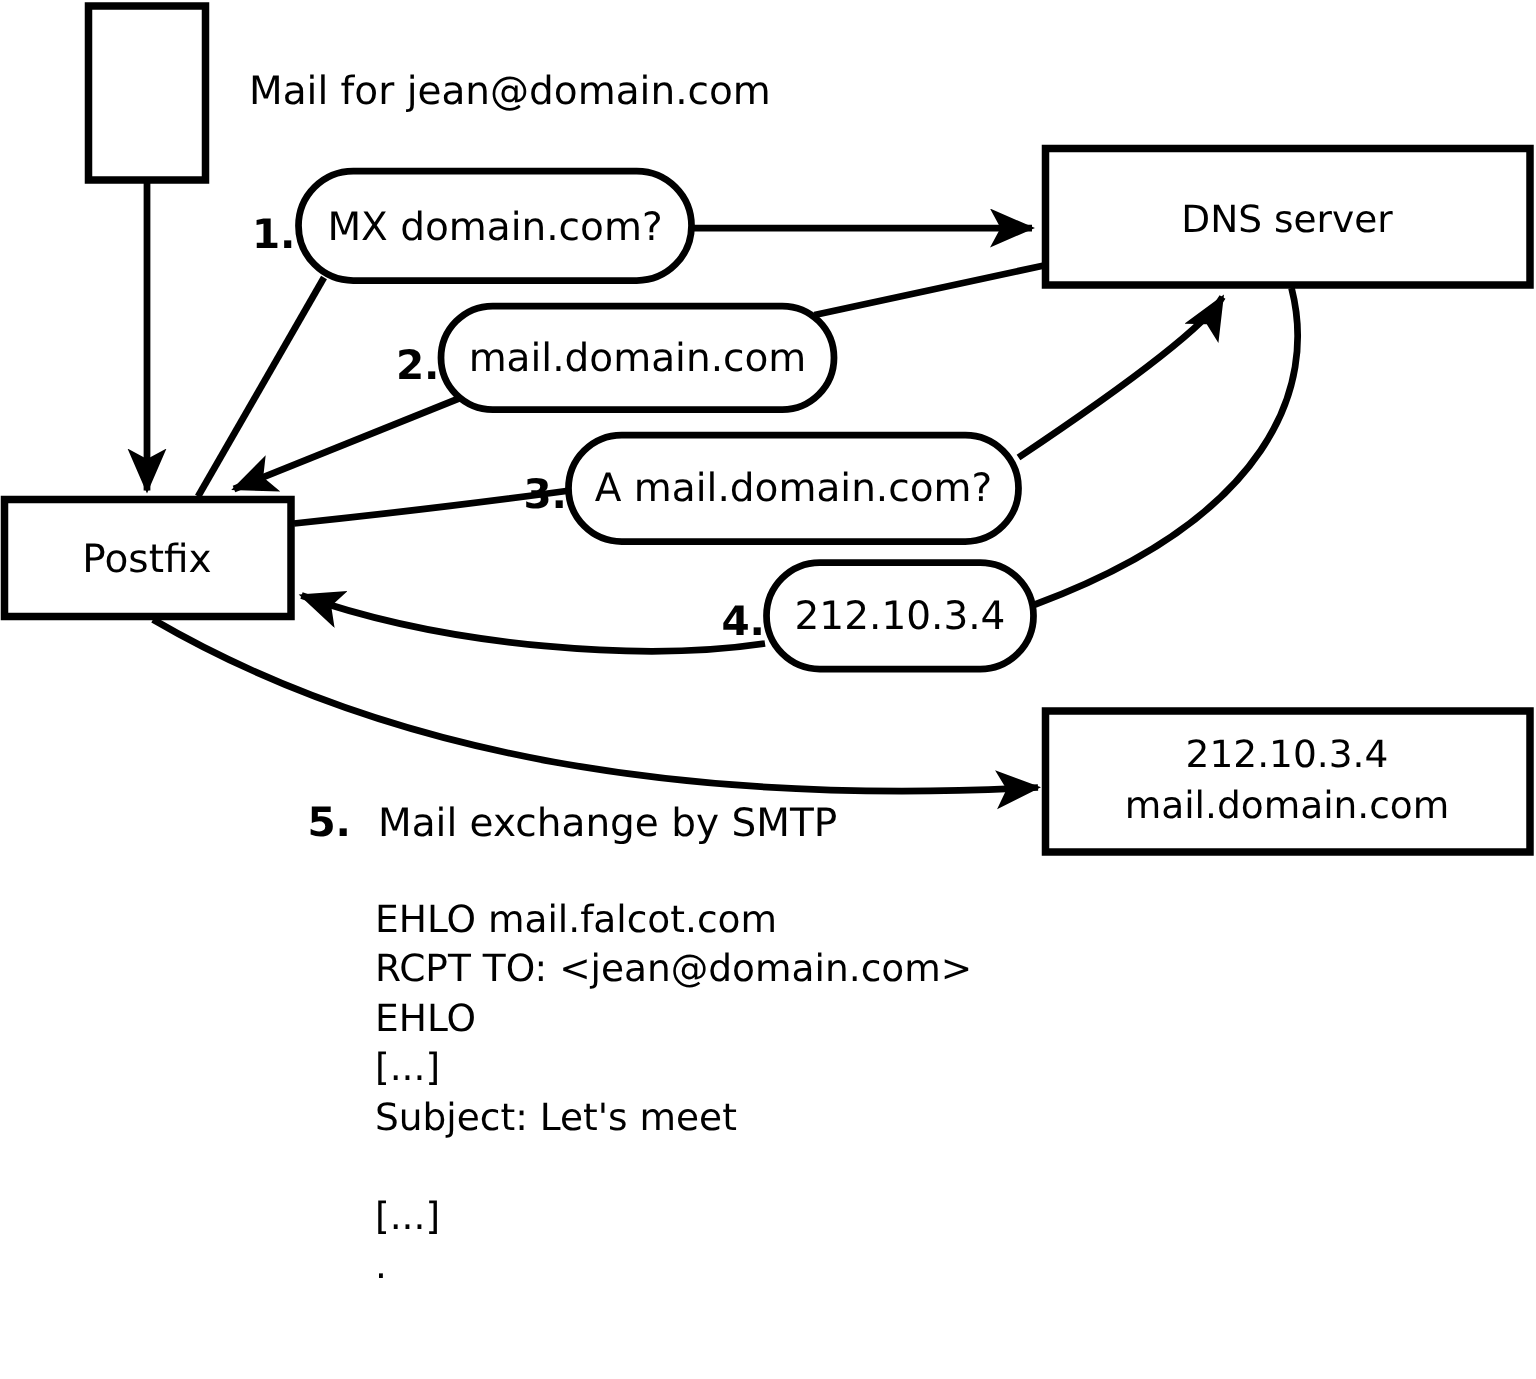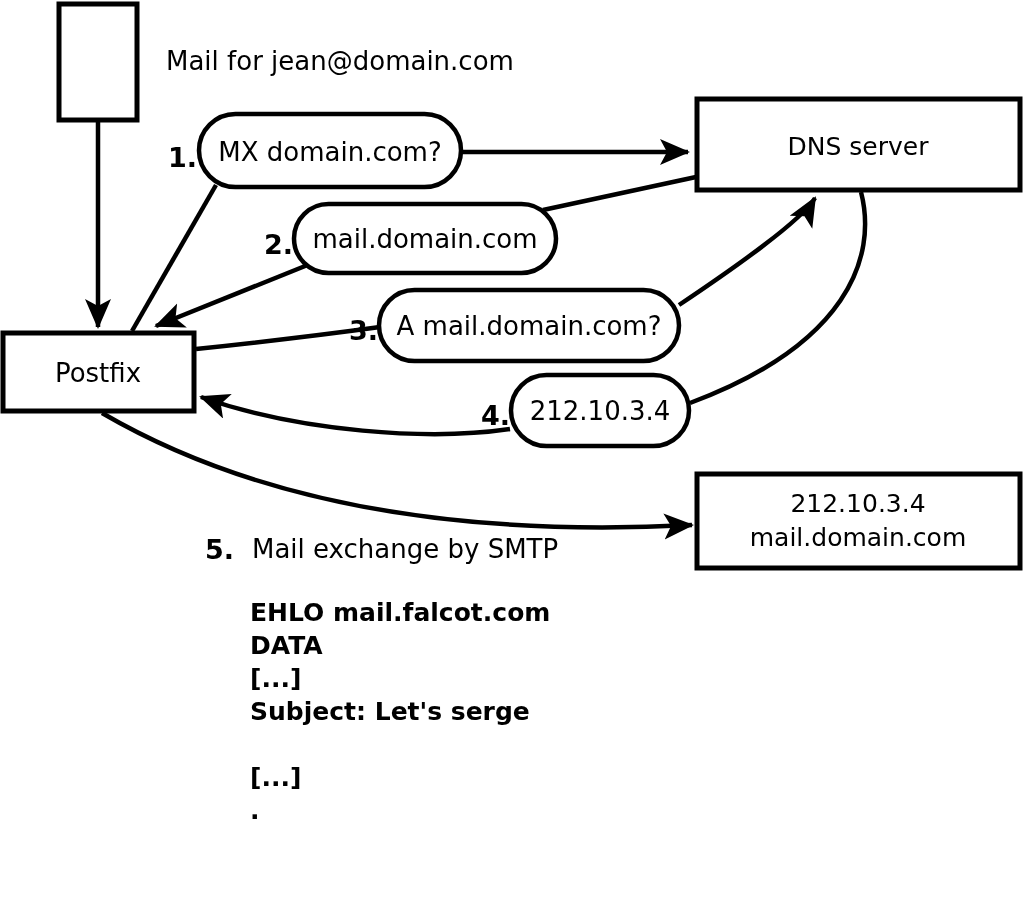--- a/index.html
+++ b/index.html
@@ -16,21 +16,21 @@
   .bubble { fill:#fff; stroke:var(--ink); stroke-width:4.5px; }
   .link   { fill:none; stroke:var(--ink); stroke-width:4.5px; }
   .arrowfill { fill:var(--ink); stroke:none; }
   text { fill:var(--ink); font-size:26px; font-family:"DejaVu Sans", sans-serif; }
   text.num { font-weight:bold; font-size:27px; }
   text.boxlabel { font-size:25px; }
   .smtp {
     position:absolute; left:250px; top:596px;
     font-size:25px; color:var(--ink);
   }
-  .smtp-line { height:33px; line-height:33px; white-space:pre;font-weight:bold; }
+  .smtp-line { height:33px; line-height:33px; white-space:pre; }
 </style>
 </head>
 <body>
 
 <svg class="diagram" width="1024" height="919" viewBox="0 0 1024 919">
   <defs>
     <marker id="arrowhead" markerUnits="userSpaceOnUse" markerWidth="36" markerHeight="28" refX="28" refY="13" orient="auto">
       <path class="arrowfill" d="M 0 0 L 30 13 L 0 26 L 7 13 Z"></path>
     </marker>
   </defs>
@@ -74,19 +74,20 @@
 
   <text class="num" x="510" y="415" text-anchor="end" dominant-baseline="central">4.</text>
   <text x="600" y="411" text-anchor="middle" dominant-baseline="central">212.10.3.4</text>
 
   <text class="num" x="234" y="549" text-anchor="end" dominant-baseline="central">5.</text>
   <text x="252" y="549" text-anchor="start" dominant-baseline="central">Mail exchange by SMTP</text>
 </svg>
 
 <div class="smtp">
   <div class="smtp-line">EHLO mail.falcot.com</div>
-  <div class="smtp-line">DATA</div>
+  <div class="smtp-line">RCPT TO: &lt;jean@domain.com&gt;</div>
+  <div class="smtp-line">EHLO</div>
   <div class="smtp-line">[...]</div>
-  <div class="smtp-line">Subject: Let's serge</div>
+  <div class="smtp-line">Subject: Let's meet</div>
   <div class="smtp-line"></div>
   <div class="smtp-line">[...]</div>
   <div class="smtp-line">.</div>
 </div>
 
 </body></html>

